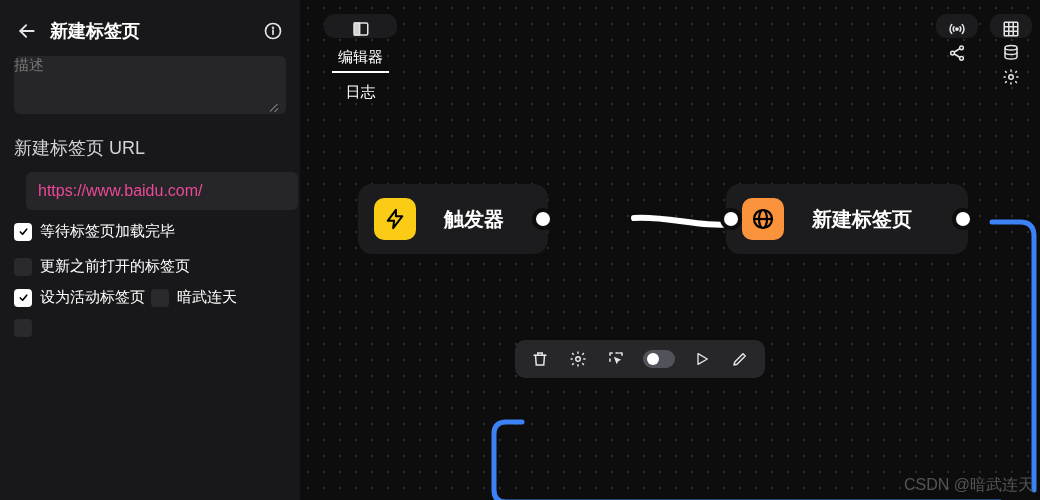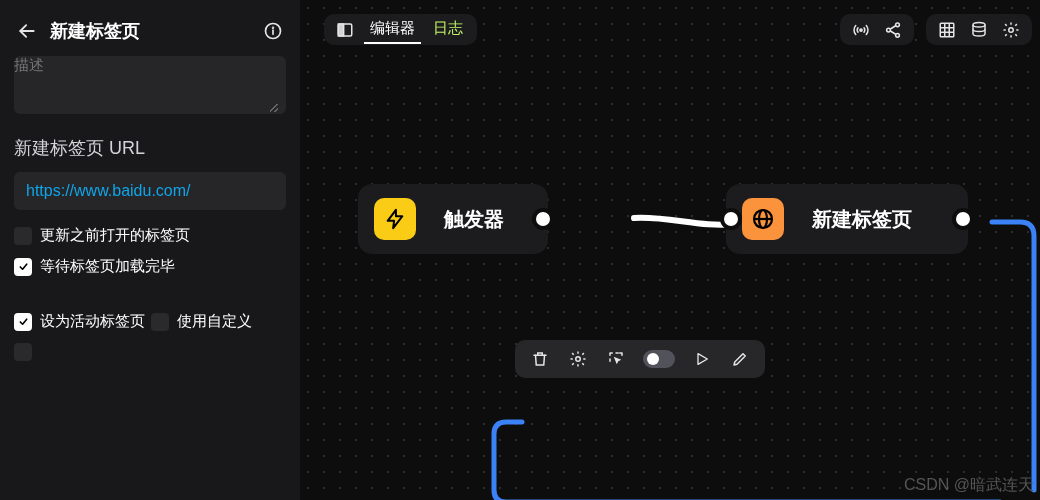--- a/index.html
+++ b/index.html
@@ -34,56 +34,56 @@
   .desc-wrap{position:relative;}
   .desc-wrap::after{
     content:""; position:absolute; right:8px; bottom:6px;
     width:8px;height:8px;
     background:
       linear-gradient(135deg, transparent 0 40%, #666 40% 55%, transparent 55% 70%, #666 70% 85%, transparent 85%);
   }
   .field-label { font-size:18px; color:#d4d4d8; margin-top:6px; }
   .text-input {
     background:#262629; border:none; border-radius:6px;
-    color:#0ea5e9; font-size:16px; padding:10px 12px; width:100%;
+    color:#ec4899; font-size:16px; padding:10px 12px; width:100%;margin-left:12px;
   }
   .check-row { display:flex; align-items:center; gap:8px; font-size:15px; color:#fff; }
   .checkbox {
     width:18px; height:18px; border-radius:4px;
     background:#2a2a2d; display:flex; align-items:center; justify-content:center;
     flex:none;
   }
   .checkbox.checked { background:#fff; }
   .checkmark { width:11px; height:11px; }
   .row-gap-top{ margin-top:4px;}
-  .inline-checks { display:flex; align-items:flex-start; gap:0;margin-top:24px; }
+  .inline-checks { display:flex; align-items:flex-start; gap:0; }
   .inline-checks .spacer { width:6px; }
 
   
   .canvas {
     flex:1; position:relative;
     background-color:#0d0d0d;
     background-image: radial-gradient(#2d2d30 1px, transparent 1px);
     background-size: 16px 16px;
     background-position: 0 0;
   }
   
   .top-left, .top-right {
     position:absolute; top:14px;
     display:flex; gap:12px;
   }
   .top-left { left:24px; }
   .top-right { right:8px; }
   .pill {
     background:#1c1c1f; border-radius:10px;
     display:flex; align-items:center; gap:6px;
-    padding:6px 8px; height:31px;
+    padding:6px 8px; height:24px;flex-direction:column;
   }
   .tab {
-    padding:4px 6px; font-size:15px; color:#bef264; cursor:pointer;
+    padding:4px 6px; font-size:15px; color:#ffffff; cursor:pointer;
     border-bottom:2px solid transparent;
   }
   .tab.active { color:#fff; border-bottom:2px solid #fff; }
   .tool-ic {
     width:26px;height:26px;display:flex;align-items:center;justify-content:center;
     color:#e5e5e5;cursor:pointer;
   }
 
   
   .node {
@@ -152,45 +152,45 @@
     </button>
   </div>
 
   <div class="desc-wrap">
     <textarea class="desc-input" placeholder="描述" style=""></textarea>
   </div>
 
   <div class="field-label">新建标签页 URL</div>
   <input class="text-input" value="https://www.baidu.com/" style="">
 
-  <div class="check-row row-gap-top">
-    <span class="checkbox"></span>
-    <span>更新之前打开的标签页</span>
-  </div>
   <div class="check-row">
     <span class="checkbox checked">
       <svg class="checkmark" viewBox="0 0 24 24" fill="none" stroke="#000" stroke-width="3.5" stroke-linecap="round" stroke-linejoin="round">
           <polyline points="5 13 10 18 19 7"></polyline>
         </svg>
     </span>
     <span>等待标签页加载完毕</span>
+  </div>
+  <div class="check-row row-gap-top">
+    <span class="checkbox"></span>
+    <span>更新之前打开的标签页</span>
   </div>
   <div class="inline-checks">
     <div class="check-row">
       <span class="checkbox checked">
         <svg class="checkmark" viewBox="0 0 24 24" fill="none" stroke="#000" stroke-width="3.5" stroke-linecap="round" stroke-linejoin="round">
             <polyline points="5 13 10 18 19 7"></polyline>
           </svg>
       </span>
       <span>设为活动标签页</span>
     </div>
     <span class="spacer"></span>
     <div class="check-row">
       <span class="checkbox"></span>
-      <span>使用自定义</span>
+      <span>暗武连天</span>
     </div>
   </div>
   <div class="check-row">
     <span class="checkbox"></span>
   </div>
 </div>
 
 <div class="canvas">
 
   <div class="top-left">

